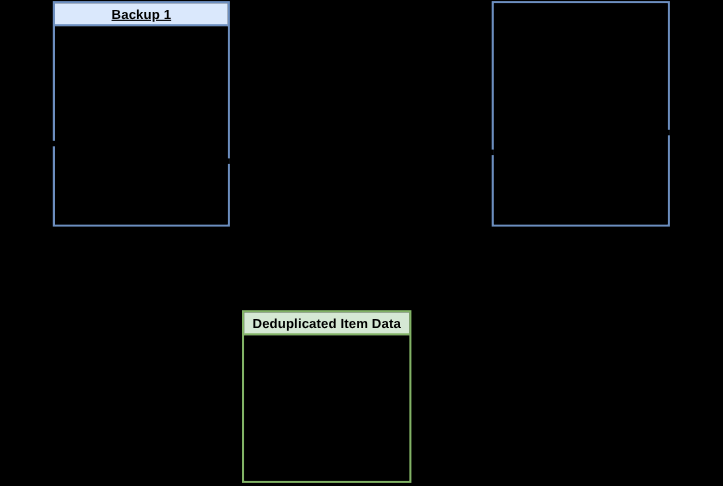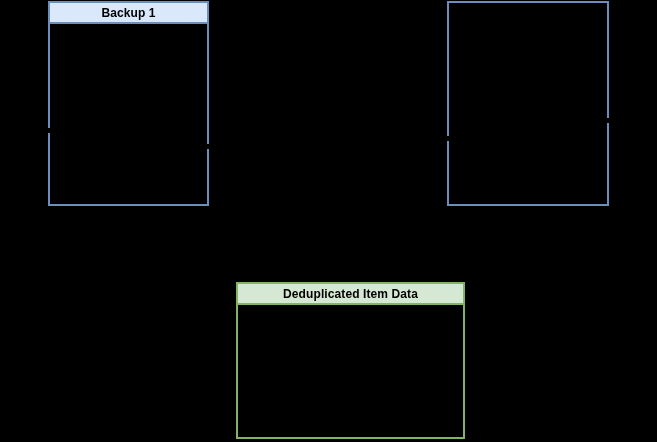--- a/index.html
+++ b/index.html
@@ -81,29 +81,30 @@
     width: 161px;
     height: 205px;
   }
   #pool-backup-2 {
     left: 447px;
     top: 1px;
     width: 162px;
     height: 205px;
   }
   #pool-dedup {
-    left: 236px;
+    left: 220px;
     top: 282px;
-    width: 229px;
+    width: 154px;
     height: 157px;
     align-items: flex-end;
   }
   #pool-backup-1 .pool-header,
   #pool-backup-2 .pool-header {
     height: 21px;
+    text-decoration: underline;
   }
   #pool-dedup .pool-header {
     height: 21px;
   }
 
   
   .notch {
     position: absolute;
     background: #000000;
     width: 4px;

